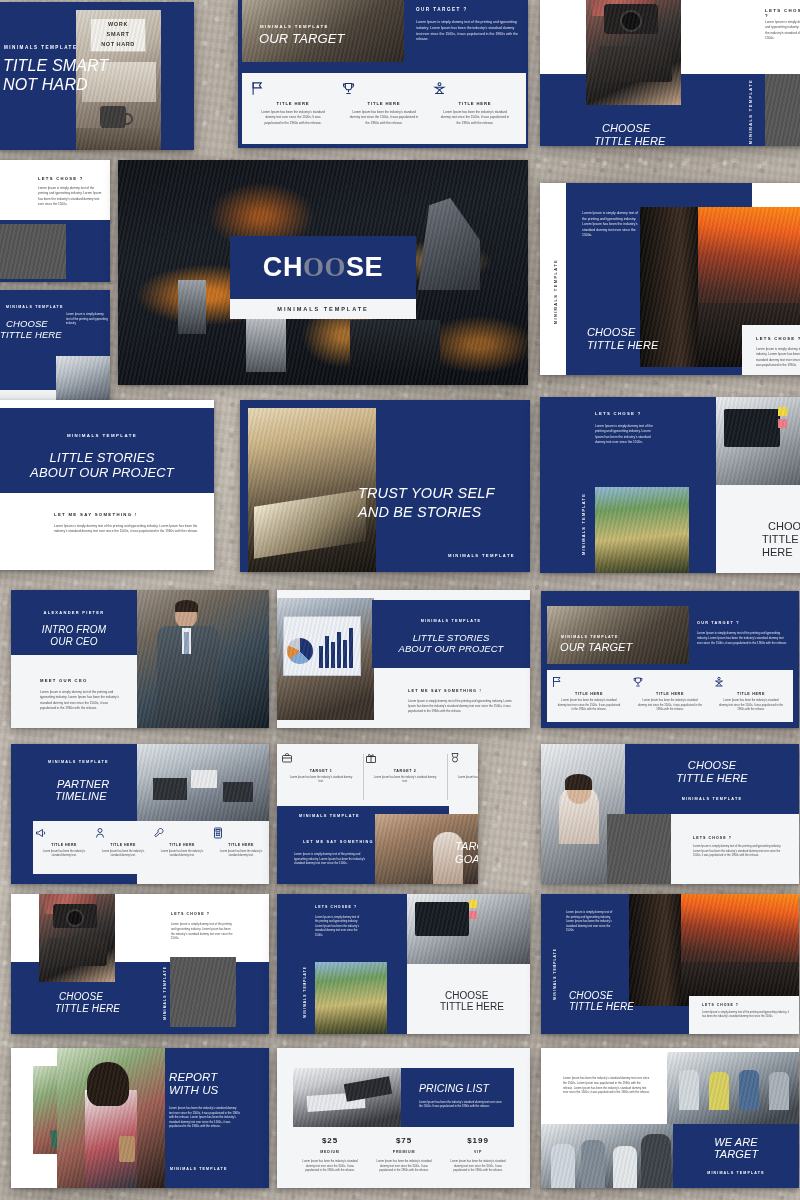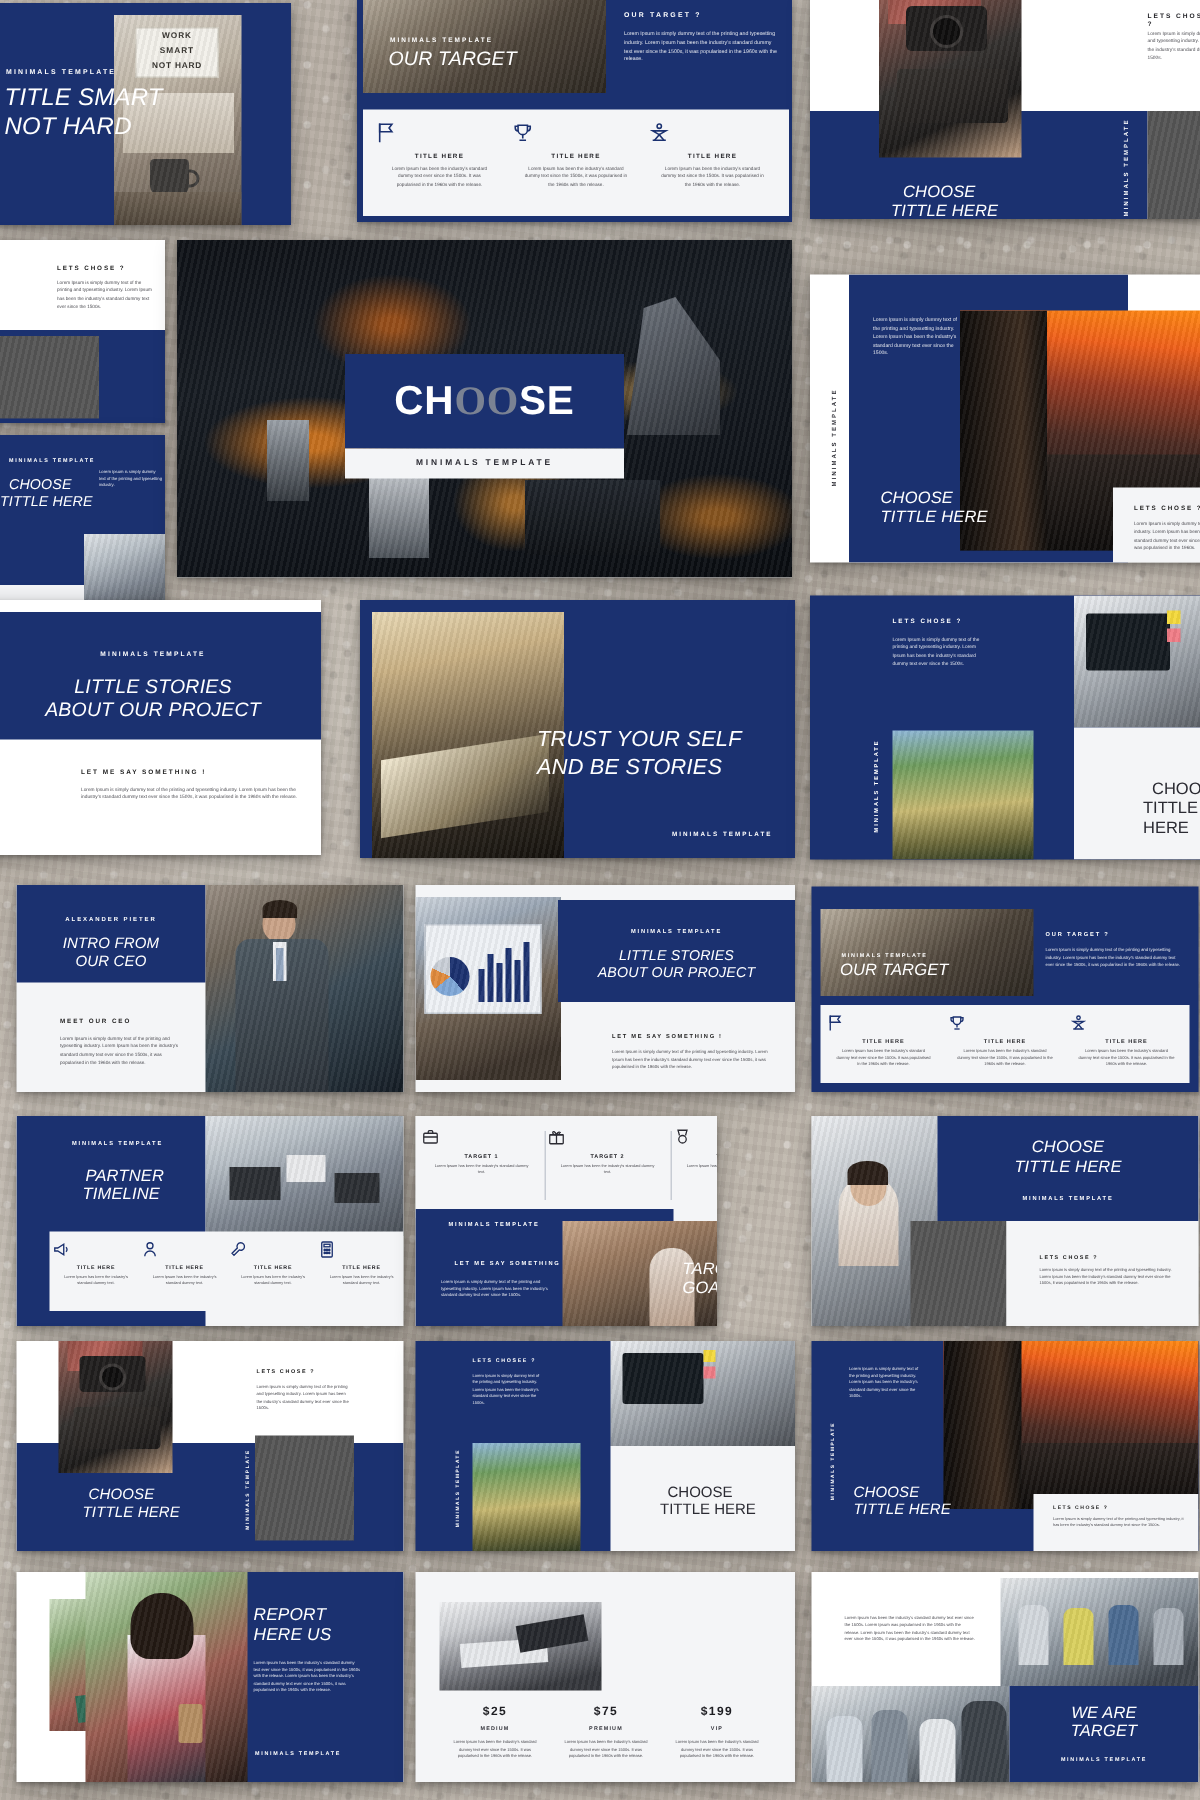--- a/index.html
+++ b/index.html
@@ -511,29 +511,33 @@
     <div class="abs" style="left:34px;top:22px;width:20px;height:22px;border-radius:48%;background:#d7ae8e;"></div>
     <div class="abs" style="left:18px;top:62px;width:46px;height:18px;background:#2f6b56;transform:rotate(-7deg);"></div>
   </div>
   <div class="ph ph-girl" style="left:46px; top:0; width:108px; height:140px;">
     <div class="abs" style="left:28px;top:42px;width:52px;height:98px;background:linear-gradient(160deg,#f0f1f3,#b6525a 55%,#31323a);"></div>
     <div class="abs" style="left:36px;top:24px;width:30px;height:34px;border-radius:48%;background:#e2bb9c;"></div>
     <div class="abs" style="left:30px;top:14px;width:42px;height:44px;border-radius:48% 48% 30% 30%;background:#231913;"></div>
     <div class="abs" style="left:62px;top:88px;width:16px;height:26px;border-radius:2px;background:#b58e62;"></div>
   </div>
   <div class="abs t-head" style="left:158px; top:22px; font-size:11.5px;">REPORT</div>
-  <div class="abs t-head" style="left:158px; top:35px; font-size:11.5px;">HERE US</div>
+  <div class="abs t-head" style="left:158px; top:35px; font-size:11.5px;">WITH US</div>
   <div class="abs t-body" style="left:158px; top:58px; width:72px; font-size:2.8px;">Lorem Ipsum has been the industry's standard dummy text ever since the 1500s, it was popularised in the 1960s with the release. Lorem Ipsum has been the industry's standard dummy text ever since the 1500s, it was popularised in the 1960s with the release.</div>
   <div class="abs t-kicker" style="left:159px; top:119px; font-size:3.6px;">MINIMALS TEMPLATE</div>
 </div>
 
 <div class="slide" style="left:277px; top:1048px; width:253px; height:140px; background:#f4f5f7;">
   <div class="ph ph-shake" style="left:16px; top:20px; width:108px; height:59px;">
     <div class="abs" style="left:14px;top:26px;width:58px;height:16px;background:#e7e9ec;transform:rotate(-4deg);"></div>
     <div class="abs" style="left:52px;top:12px;width:46px;height:18px;background:#26282d;transform:rotate(-10deg);"></div>
+  </div>
+  <div class="abs navy" style="left:124px;top:20px;width:113px;height:59px;">
+    <div class="t-head" style="margin:14px 0 0 18px; font-size:10.5px;">PRICING LIST</div>
+    <div class="t-body" style="margin:6px 12px 0 18px; font-size:2.7px;">Lorem Ipsum has been the industry's standard dummy text ever since the 1500s. It was popularised in the 1960s with the release.</div>
   </div>
   <div class="abs ctr" style="left:16px;top:88px;width:74px;">
     <div style="font-size:8px;letter-spacing:.12em;color:#1d1d22;font-weight:700;">$25</div>
     <div style="margin-top:5px;font-size:3.6px;letter-spacing:.22em;color:#32323a;font-weight:600;">MEDIUM</div>
     <div class="t-body-d" style="margin-top:6px;font-size:2.7px;padding:0 8px;">Lorem Ipsum has been the industry's standard dummy text ever since the 1500s. It was popularised in the 1960s with the release.</div>
   </div>
   <div class="abs ctr" style="left:90px;top:88px;width:74px;">
     <div style="font-size:8px;letter-spacing:.12em;color:#1d1d22;font-weight:700;">$75</div>
     <div style="margin-top:5px;font-size:3.6px;letter-spacing:.22em;color:#32323a;font-weight:600;">PREMIUM</div>
     <div class="t-body-d" style="margin-top:6px;font-size:2.7px;padding:0 8px;">Lorem Ipsum has been the industry's standard dummy text ever since the 1500s. It was popularised in the 1960s with the release.</div>

